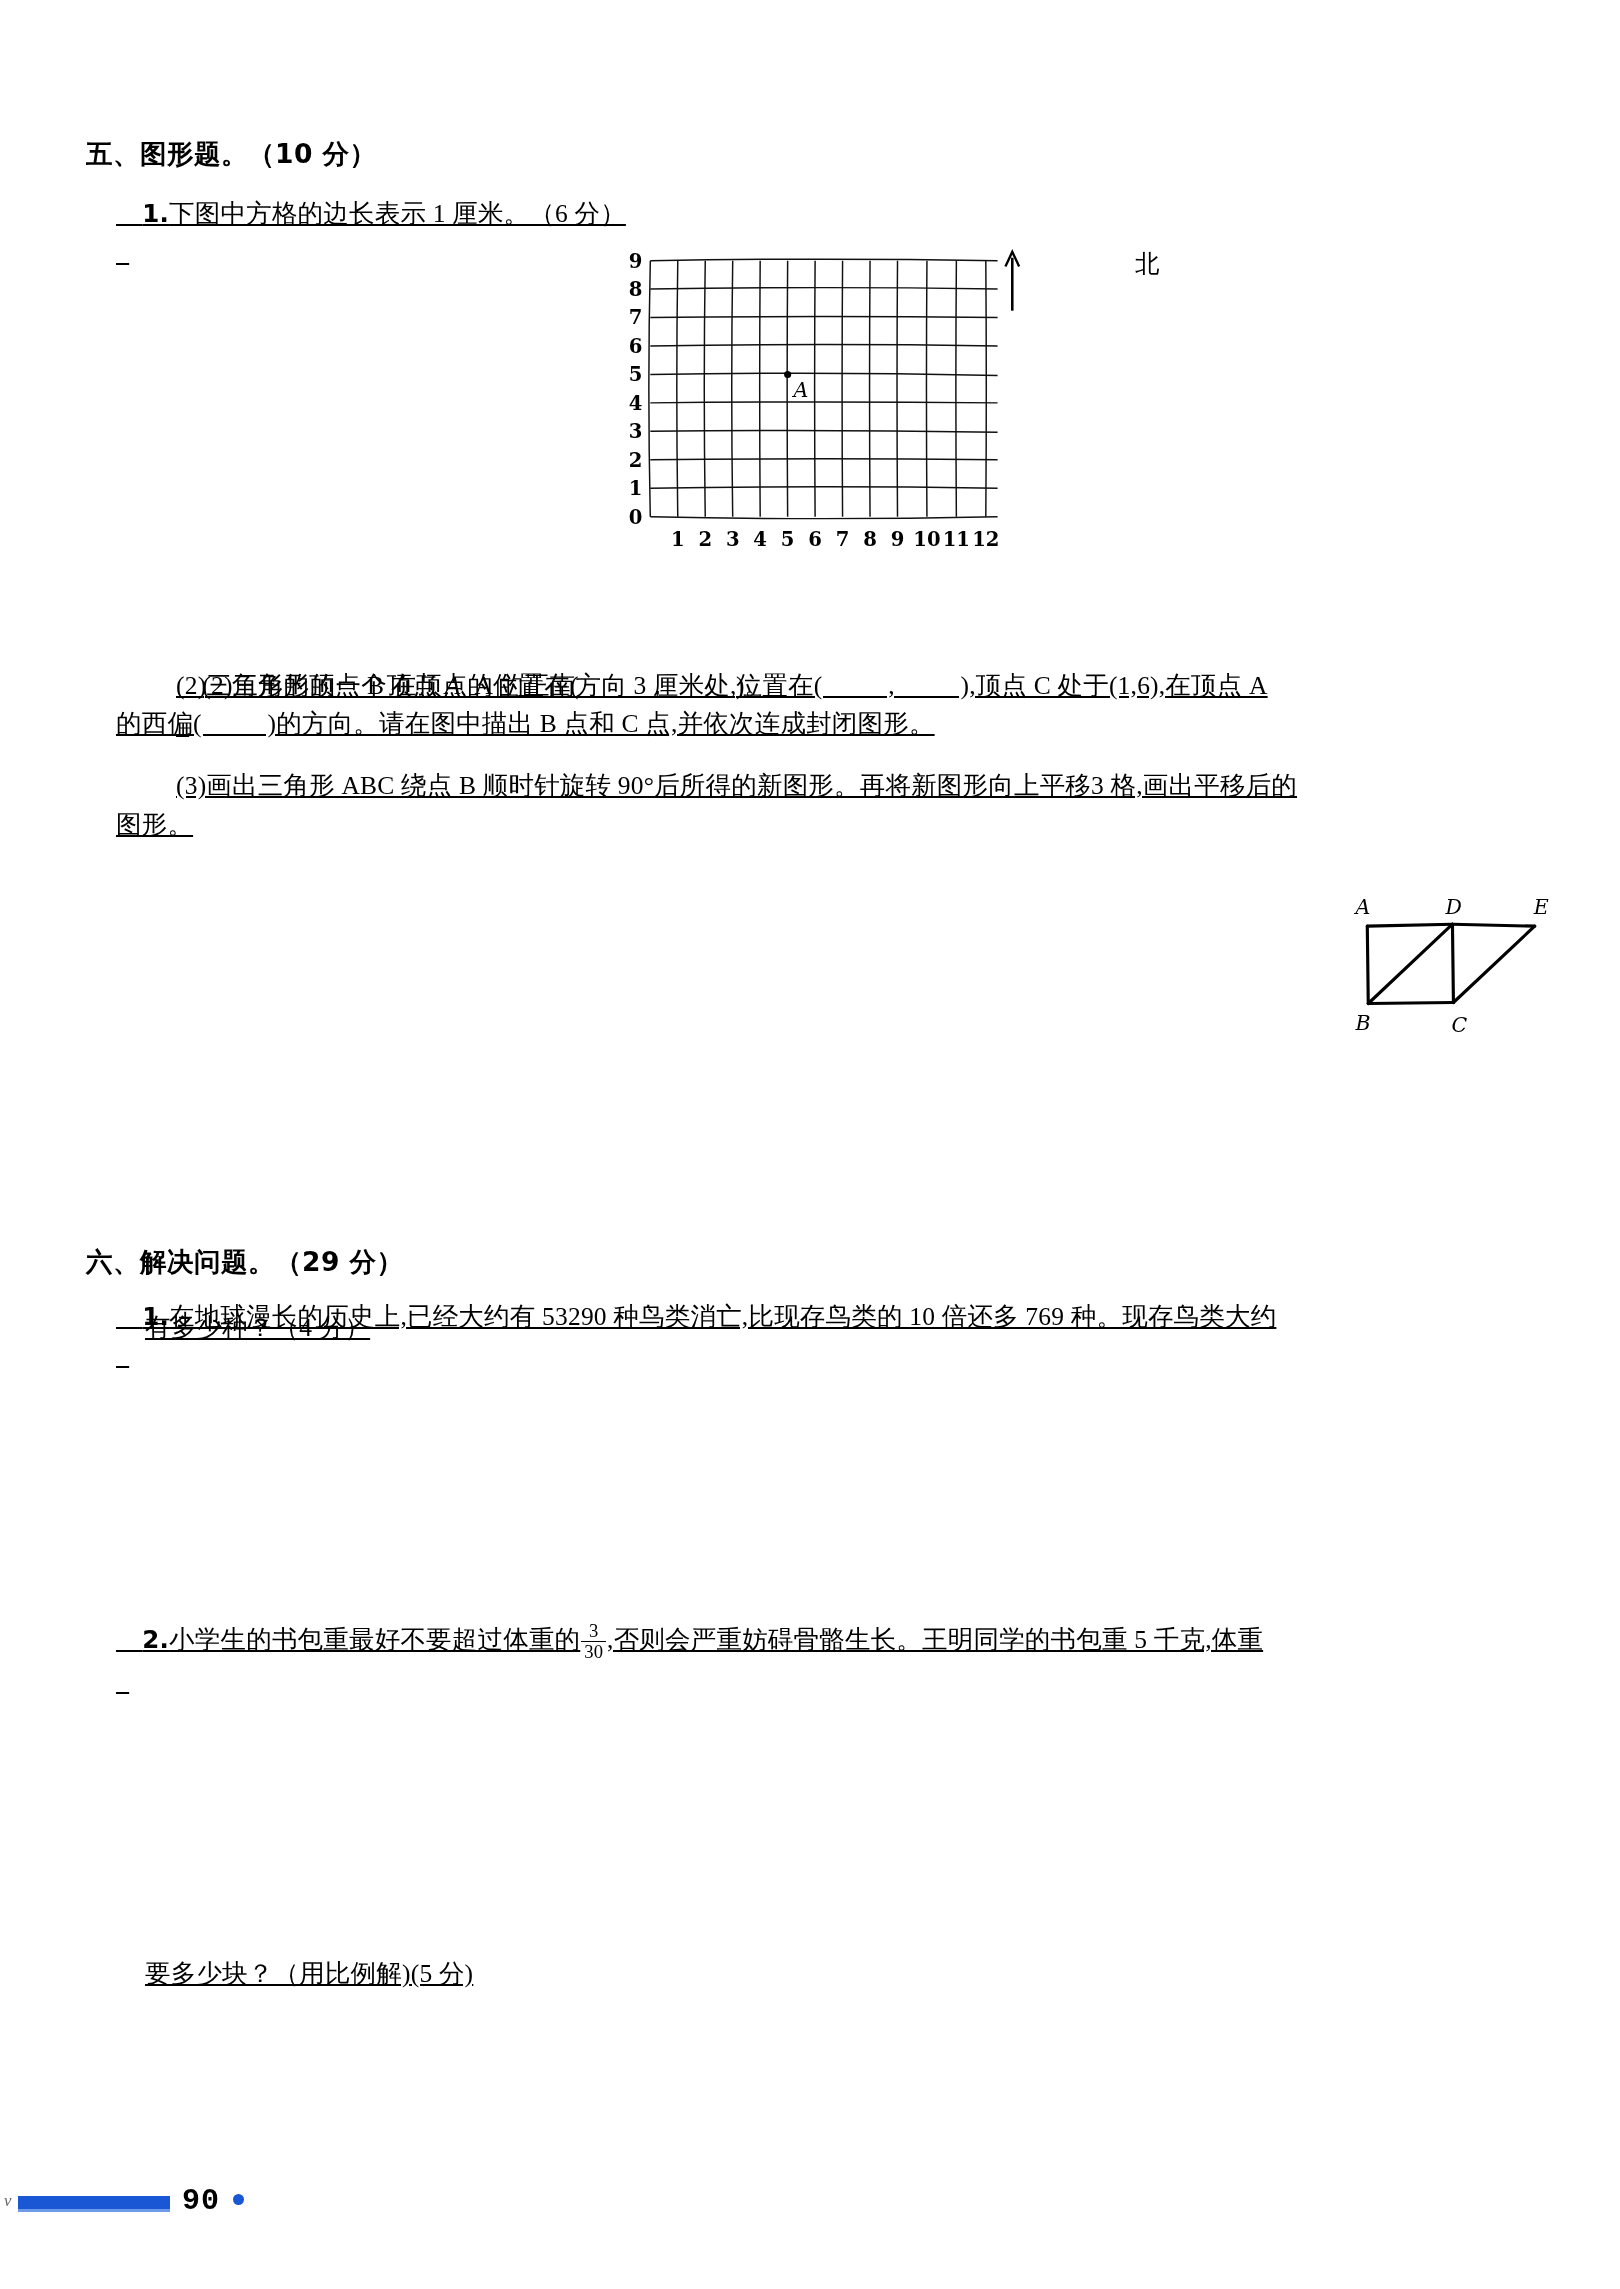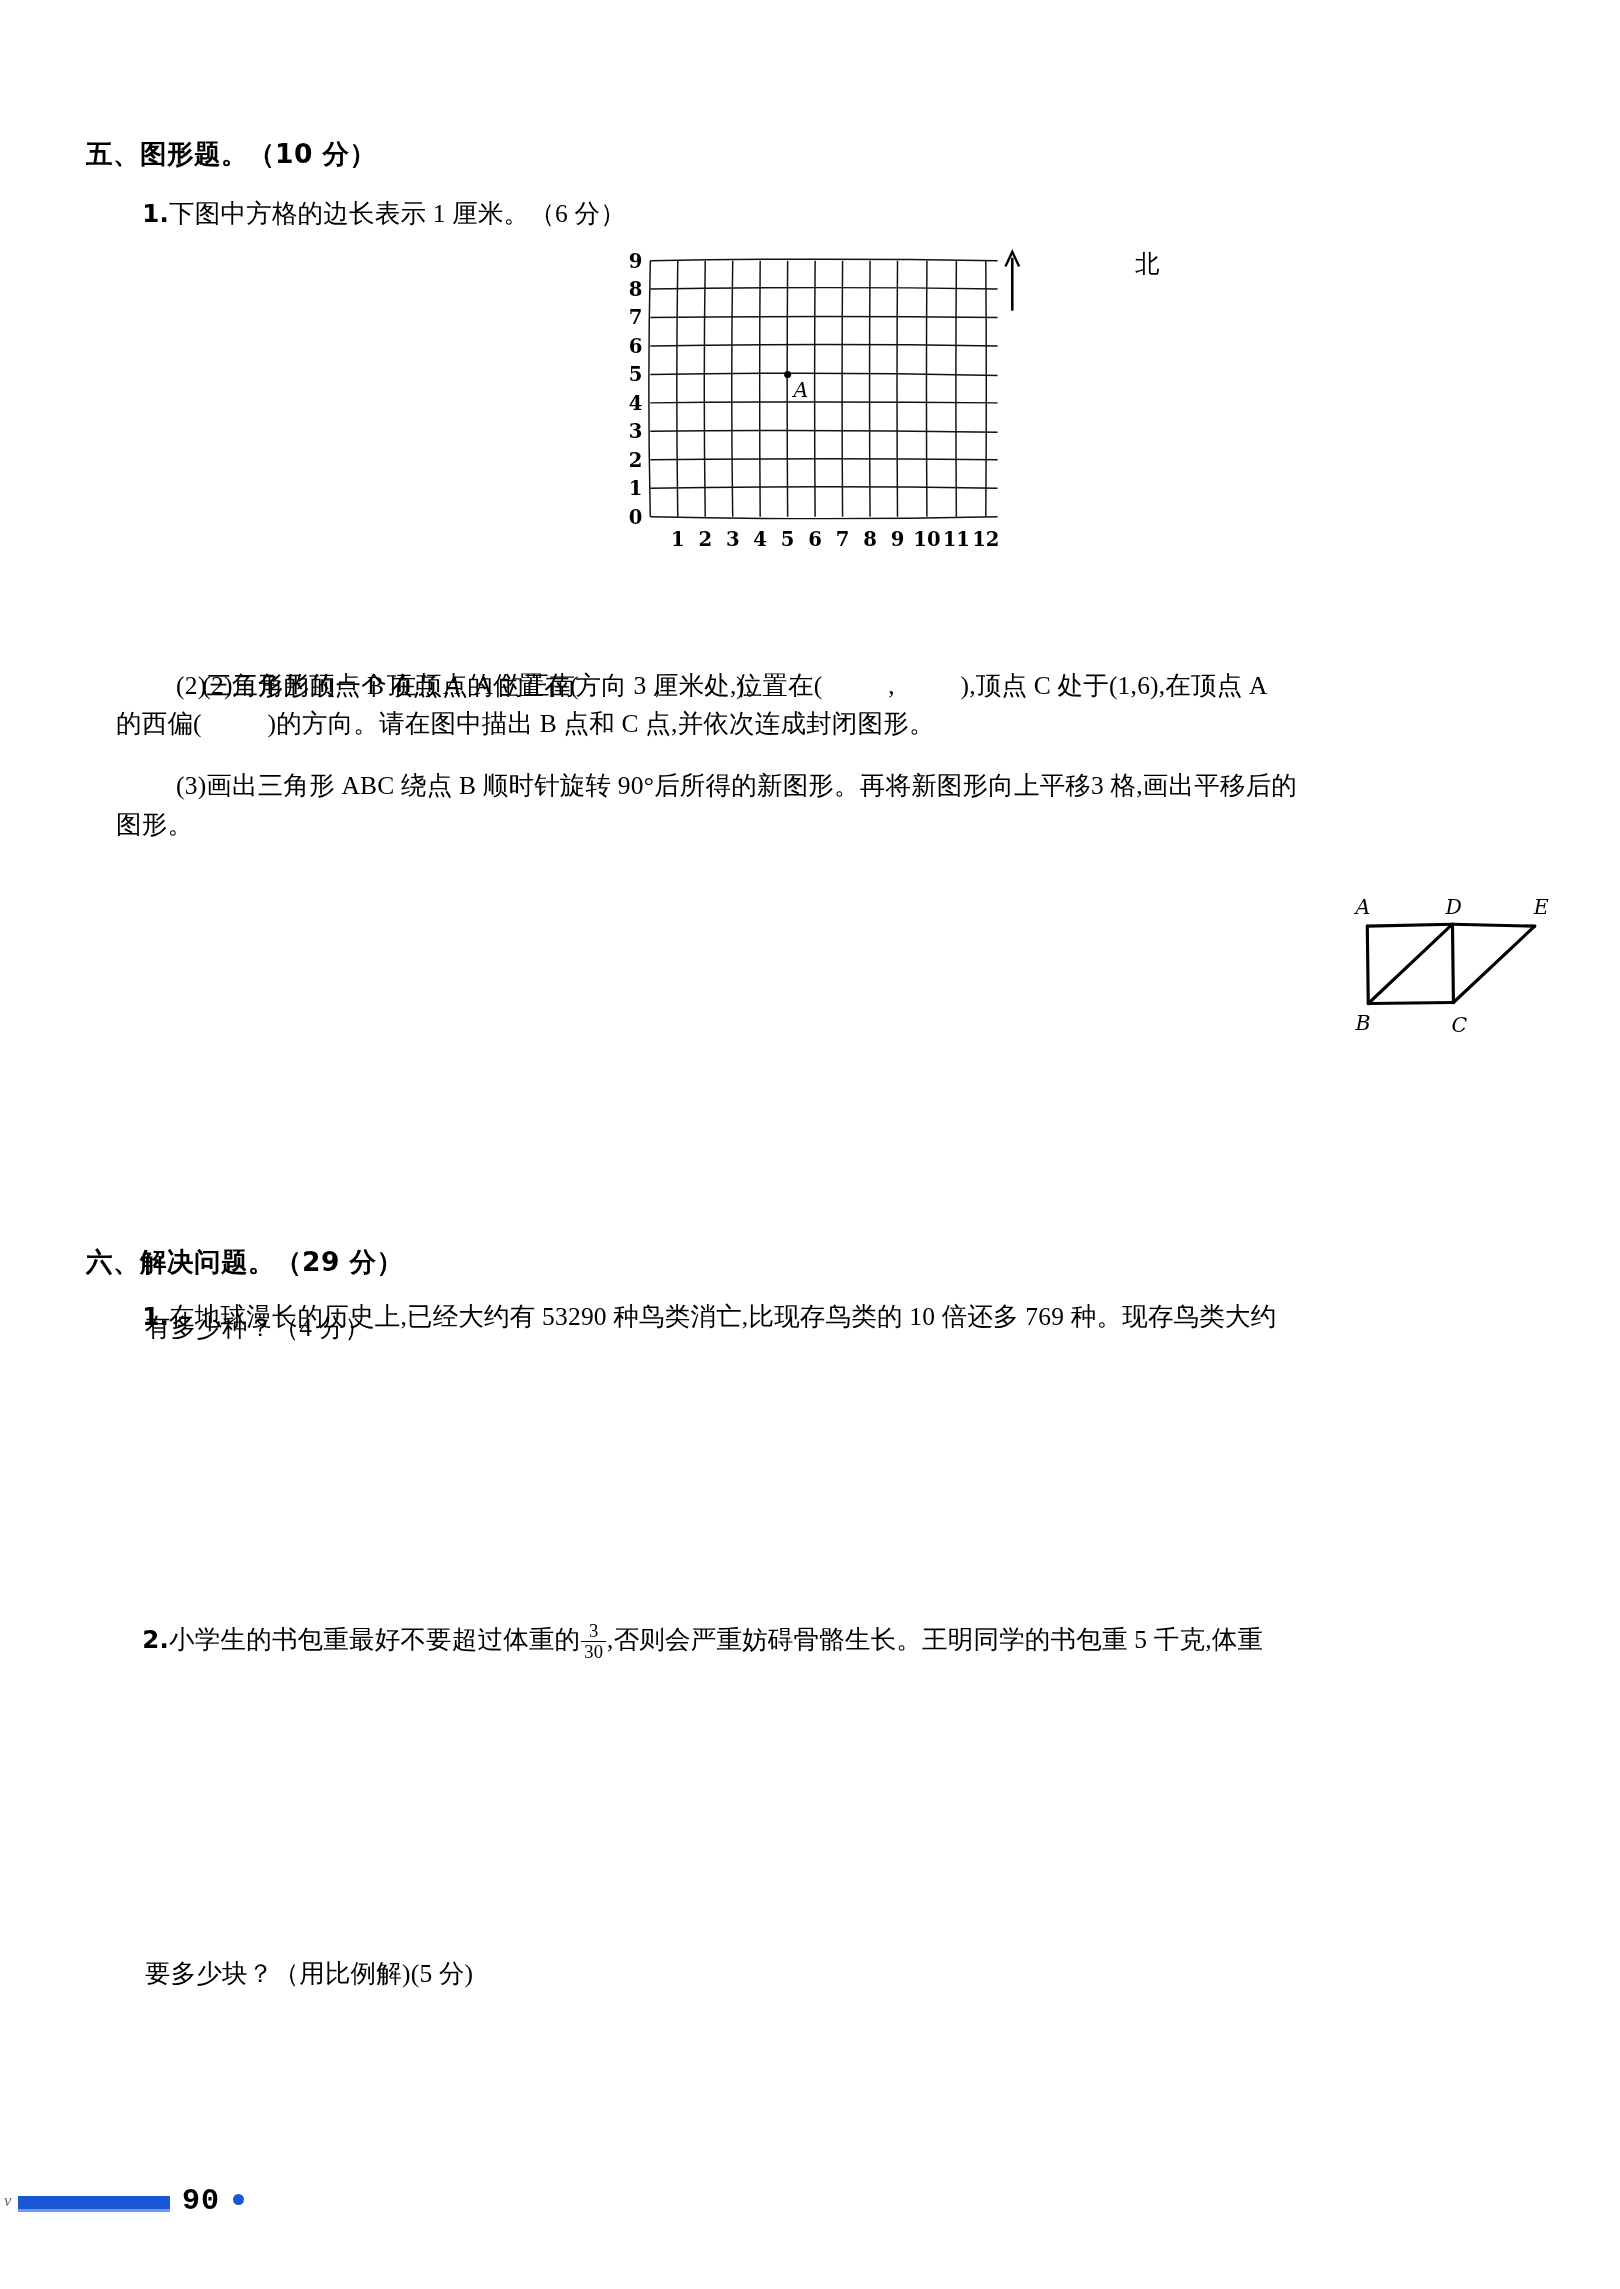--- a/index.html
+++ b/index.html
@@ -29,20 +29,21 @@
     font-size: 26.5px;
     letter-spacing: 0.5px;
     white-space: pre;
     margin-top: 40px;
   }
   .qline {
     font-size: 25.5px;
     line-height: 39px;
     white-space: pre;
     letter-spacing: 0.2px;
+    text-decoration: underline;
   }
   .qnum {
     font-family: "DejaVu Sans", "Liberation Sans", sans-serif;
     font-weight: bold;
     font-size: 24.5px;
   }
   .it { font-style: italic; }
 
   
   .abs { position: absolute; }

